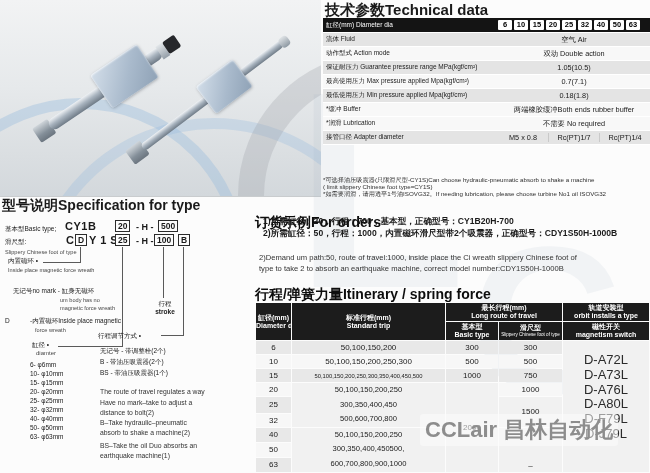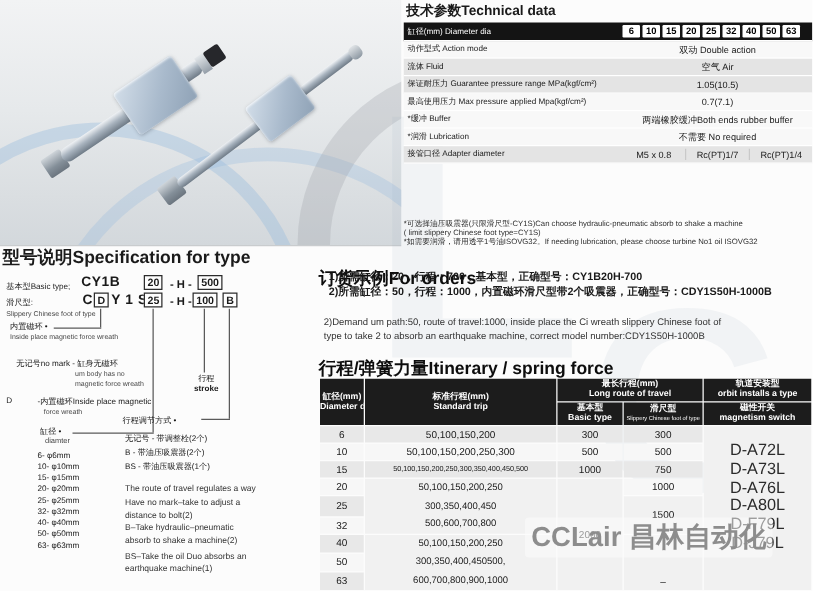--- a/index.html
+++ b/index.html
@@ -25,21 +25,21 @@
   .cyl .tip.silver{background:linear-gradient(#dfe3e6,#8d98a2);width:10px;height:11px;border-radius:4px;}
   .cyl .block{position:absolute;top:0;width:56px;height:40px;border-radius:3px;
               background:linear-gradient(135deg,#d3dee9,#a9bacc 55%,#8fa2b6);
               box-shadow:inset 0 1px 2px rgba(255,255,255,.8),0 1px 3px rgba(60,70,80,.35);}
   #cylA .block{left:46%;}
   #cylB .block{left:48%;height:34px;top:1px;width:46px;}
   
   .sec-title{position:absolute;font-size:14px;font-weight:bold;color:#0d0d0d;white-space:nowrap;}
   
   #tech{position:absolute;left:323px;top:0;width:327px;height:200px;}
-  #tech .ttl{position:absolute;left:2px;top:1px;font-size:11px;font-weight:bold;}
+  #tech .ttl{position:absolute;left:2px;top:1px;font-size:15px;font-weight:bold;}
   #ttable{position:absolute;left:0;top:18px;width:327px;}
   .trow{display:flex;align-items:center;height:13px;border-bottom:1px solid #fff;}
   .trow.g{background:#e4e4e4;}
   .trow.w{background:#f8f8f8;}
   .thead{background:#141414;color:#fff;height:14px;}
   .tlabel{width:172px;font-size:6.5px;padding-left:3px;white-space:nowrap;overflow:hidden;}
   .tvalue{flex:1;text-align:center;font-size:7.3px;white-space:nowrap;}
   .dia-boxes{flex:1;display:flex;gap:2px;justify-content:flex-start;padding-right:1px;}
   .dia-box{background:#fff;color:#000;width:14px;height:10px;line-height:10px;
            font-size:7.5px;font-weight:bold;text-align:center;border-radius:1px;}
@@ -116,35 +116,39 @@
           <span class="dia-box">10</span>
           <span class="dia-box">15</span>
           <span class="dia-box">20</span>
           <span class="dia-box">25</span>
           <span class="dia-box">32</span>
           <span class="dia-box">40</span>
           <span class="dia-box">50</span>
           <span class="dia-box">63</span>
         </div>
       </div>
+      <div class="trow g">
+          <div class="tlabel">流体 Fluid</div>
+          <div class="tvalue">空气 Air</div>
+        </div>
       <div class="trow w">
           <div class="tlabel">动作型式  Action mode</div>
           <div class="tvalue">双动 Double action</div>
         </div>
       <div class="trow g">
-          <div class="tlabel">流体 Fluid</div>
-          <div class="tvalue">空气 Air</div>
-        </div>
-      <div class="trow g">
           <div class="tlabel">保证耐压力 Guarantee pressure range MPa(kgf/cm²)</div>
           <div class="tvalue">1.05(10.5)</div>
         </div>
       <div class="trow w">
           <div class="tlabel">最高使用压力 Max pressure applied Mpa(kgf/cm²)</div>
           <div class="tvalue">0.7(7.1)</div>
+        </div>
+      <div class="trow g">
+          <div class="tlabel">最低使用压力 Min pressure applied Mpa(kgf/cm²)</div>
+          <div class="tvalue">0.18(1.8)</div>
         </div>
       <div class="trow w">
           <div class="tlabel">*缓冲 Buffer</div>
           <div class="tvalue">两端橡胶缓冲Both ends rubber buffer</div>
         </div>
       <div class="trow w">
           <div class="tlabel">*润滑 Lubrication</div>
           <div class="tvalue">不需要 No required</div>
         </div>
       <div class="trow g">

